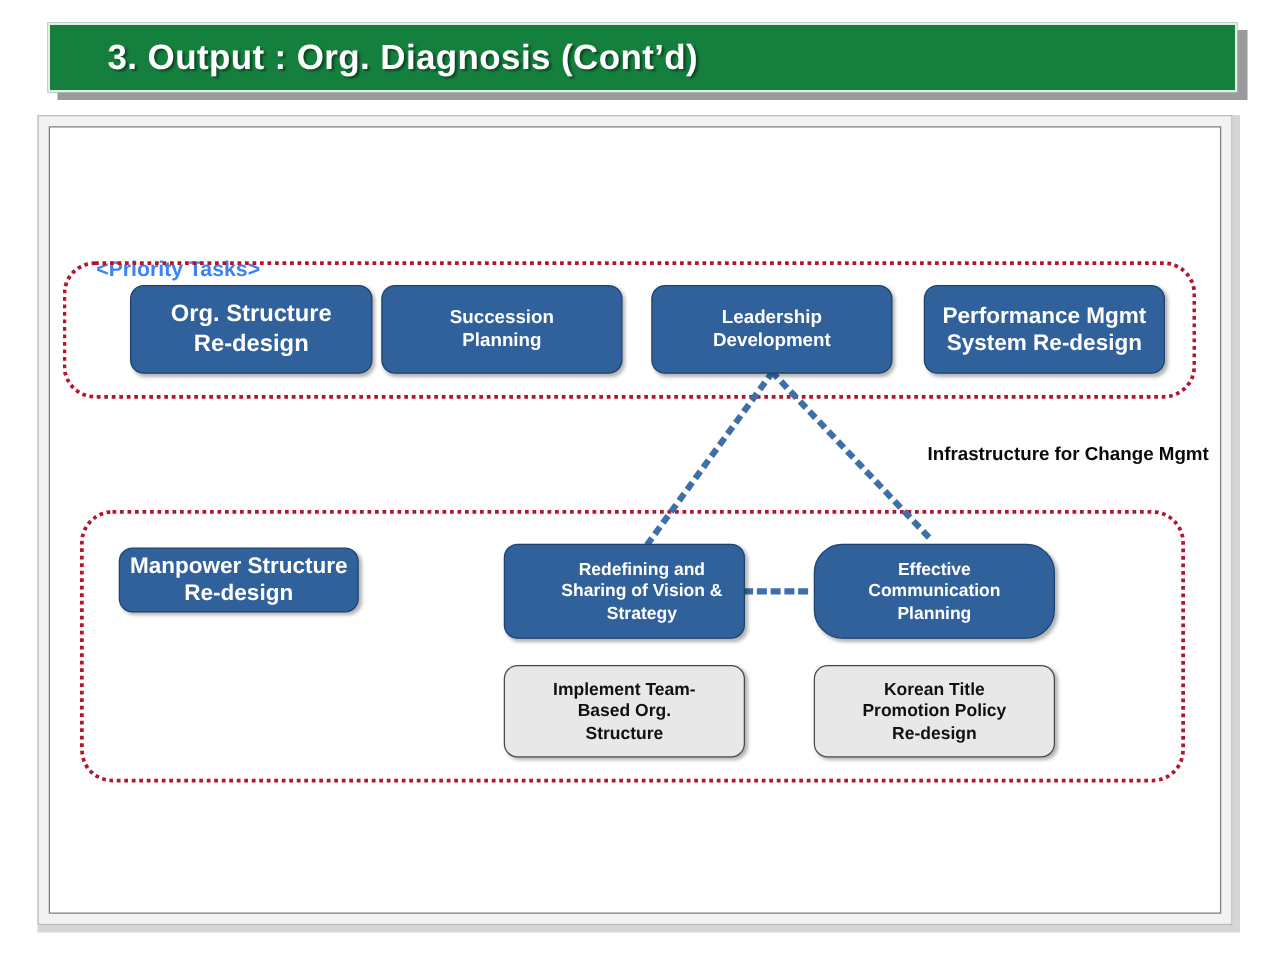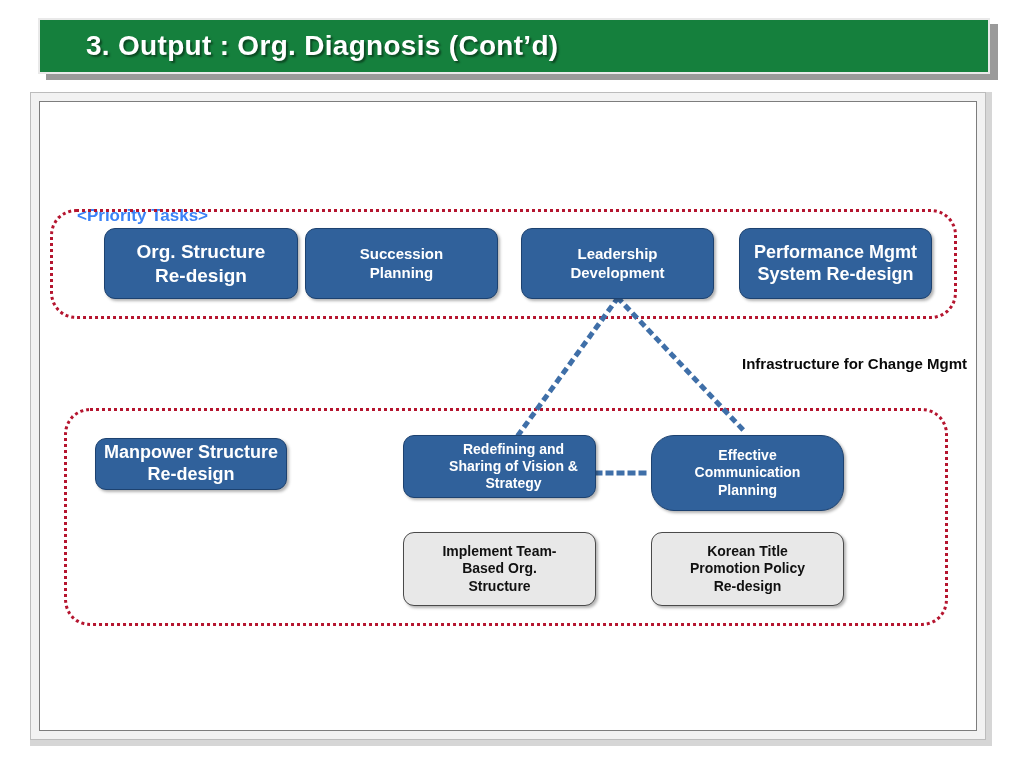--- a/index.html
+++ b/index.html
@@ -152,21 +152,21 @@
   }
 
   
   #box-org-structure   { left: 88px;  top: 228px; width: 194px; height: 71px; font-size: 19px; margin-left: 16px; }
   #box-succession      { left: 305px; top: 228px; width: 193px; height: 71px; font-size: 15px; }
   #box-leadership      { left: 521px; top: 228px; width: 193px; height: 71px; font-size: 15px; }
   #box-performance     { left: 739px; top: 228px; width: 193px; height: 71px; font-size: 18px; }
 
   
   #box-manpower        { left: 95px;  top: 438px; width: 192px; height: 52px; font-size: 18px; }
-  #box-redefining      { left: 403px; top: 435px; width: 193px; height: 63px; font-size: 14px; padding-left: 28px; }
+  #box-redefining      { left: 403px; top: 435px; width: 193px; height: 76px; font-size: 14px; padding-left: 28px; }
   #box-effective       { left: 651px; top: 435px; width: 193px; height: 76px; font-size: 14px; border-radius: 23px; }
 
   
   #box-job-analysis    { left: 95px;  top: 535px; width: 192px; height: 69px; font-size: 15px; }
   #box-implement-team  { left: 403px; top: 532px; width: 193px; height: 74px; font-size: 14px; }
   #box-korean-title    { left: 651px; top: 532px; width: 193px; height: 74px; font-size: 14px; }
 
   
   #connectors {
     position: absolute;

